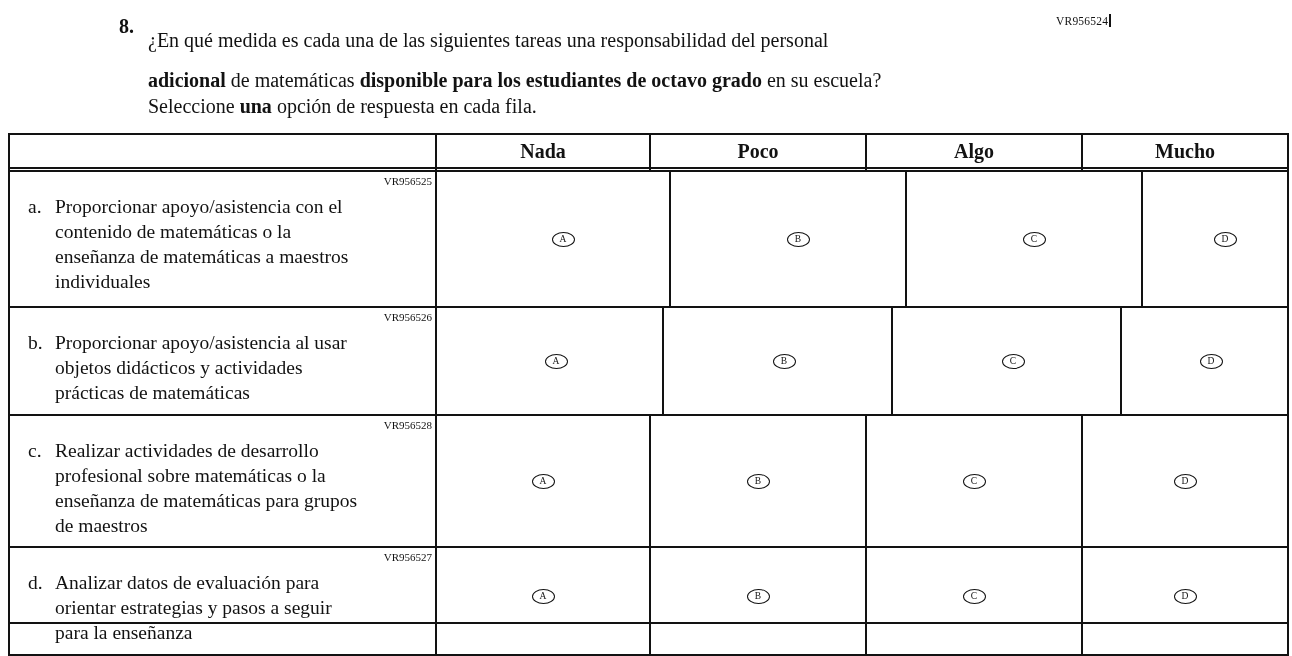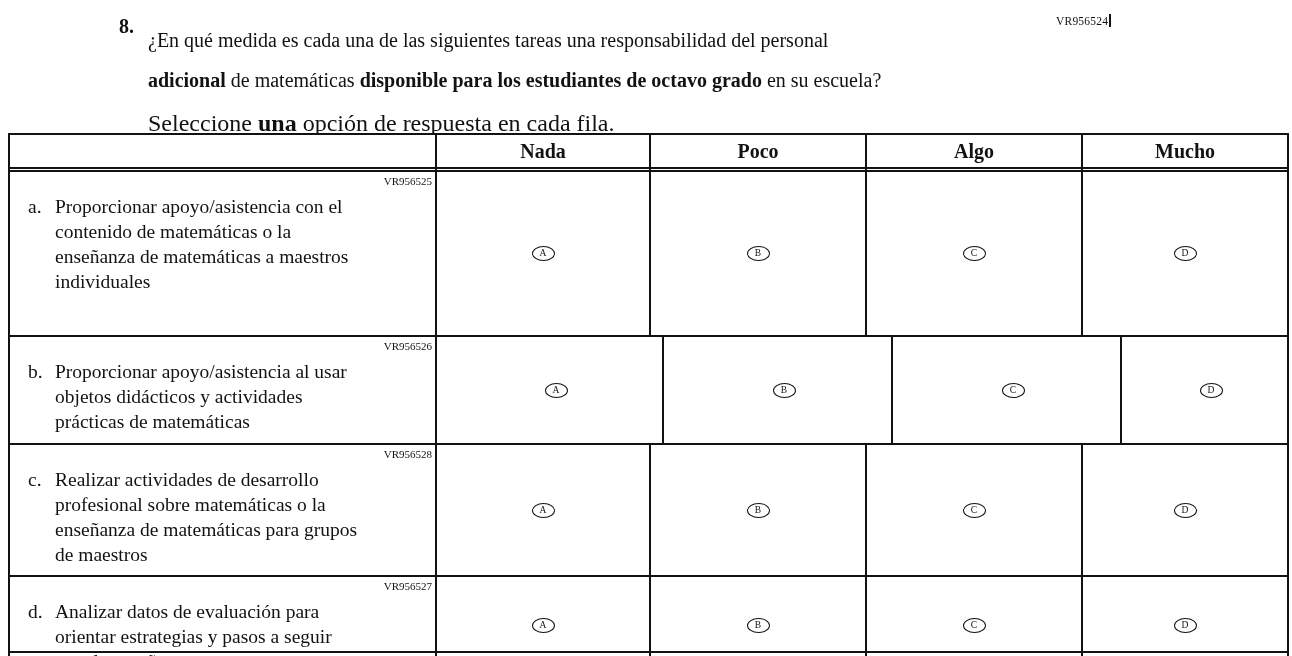--- a/index.html
+++ b/index.html
@@ -9,37 +9,37 @@
 
   
   .page-code { position:absolute; top:14px; left:1056px; font-size:11.5px; letter-spacing:.2px; display:flex; align-items:center; }
   .cursor { display:inline-block; width:1.5px; height:13px; background:#121212; margin-left:1px; }
 
   
   .question { position:absolute; left:119px; top:13px; display:flex; }
   .q-num { font-weight:bold; font-size:20px; line-height:26px; width:18px; margin-right:11px; }
   .q-text { font-size:20px; line-height:26px; max-width:900px; }
   .q-line { display:block;margin-top:14px; }
-  .instruction { margin-top:17px; font-size:24px; line-height:26px; }
+  .instruction { margin-top:0; font-size:20px; line-height:26px; }
 
   
   .survey-table { position:absolute; left:8px; top:133px; width:1281px; border:2px solid #121212; background:#fff; }
   .trow { display:grid; grid-template-columns:427px 214px 216px 216px auto; border-bottom:2px solid #121212; }
   .trow.header-row { height:34px; }
   .dblgap { display:grid; grid-template-columns:427px 214px 216px 216px auto; height:3px; border-bottom:2px solid #121212; }
   .cell { border-right:2px solid #121212; min-width:0; }
   .cell:last-child { border-right:none; }
   .hcell { display:flex; align-items:center; justify-content:center; font-weight:bold; font-size:20px; }
   .opt { display:flex; align-items:center; justify-content:center; }
   .stem { padding:3px 2px 0 18px; }
   .vr { text-align:right; font-size:11px; line-height:12px; padding-right:1px; }
   .stem-body { display:flex; margin-top:7px; }
   .itm-label { width:27px; flex:none; font-size:19.5px; line-height:25px; }
   .stem-lines { font-size:19.5px; line-height:25px; }
-  .row-a { height:165px; }
+  .row-a { height:136px;gap:20px; }
   .row-b { height:108px;gap:13px; }
   .row-c { height:132px; }
   .row-d { height:76px; }
   .row-partial { height:30px; border-bottom:none; }
 
   
   .bubble { width:23px; height:15px; border:1.5px solid #121212; border-radius:50%;
             display:flex; align-items:center; justify-content:center;
             font-size:9.5px; line-height:1; padding-top:1px; cursor:pointer; background:#fff; }
 </style>

